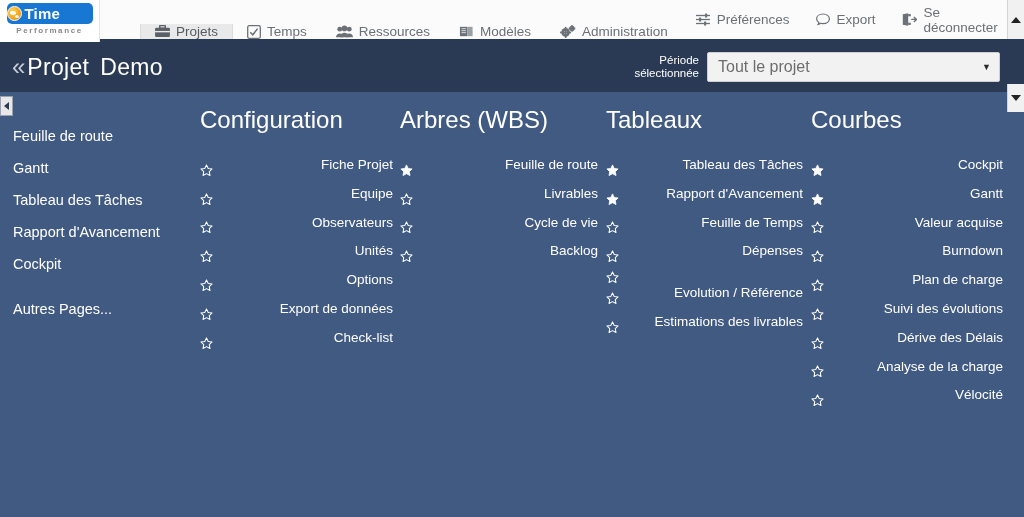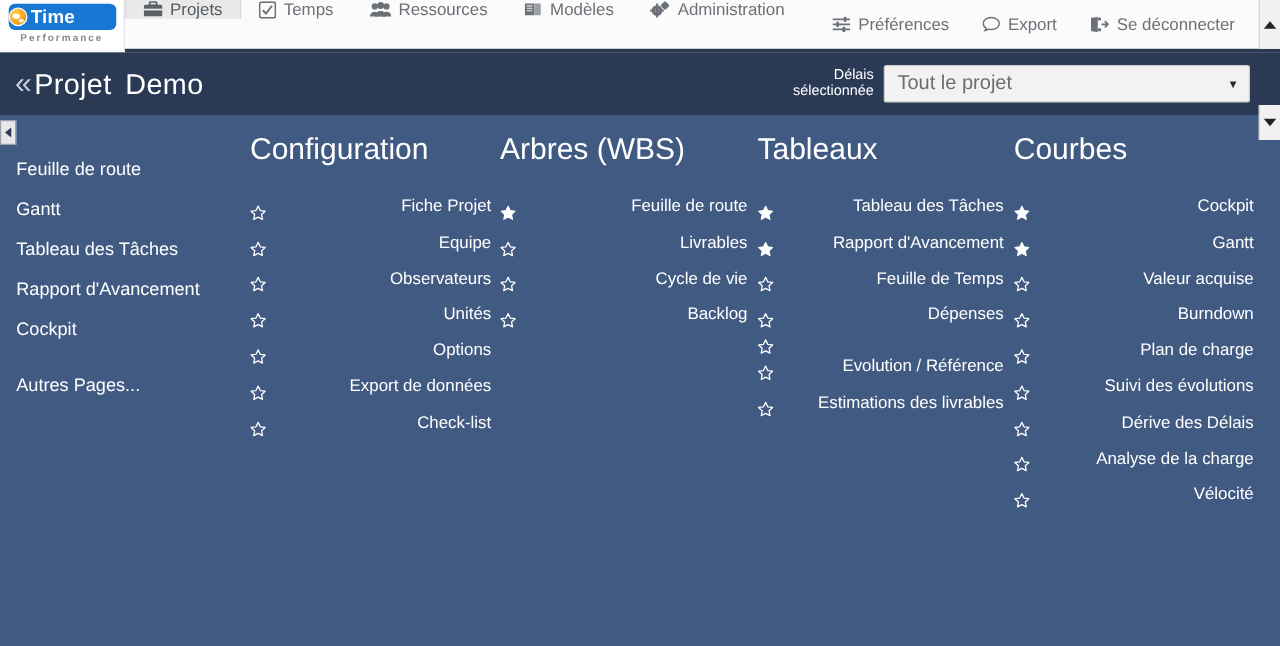--- a/index.html
+++ b/index.html
@@ -74,21 +74,21 @@
     line-height: 15px;
   }
   .logo-sub {
     color: #8a8a8a;
     font-size: 8px;
     letter-spacing: 1.6px;
     margin-top: 2px;
     font-weight: bold;
   }
 
-  .nav-items { display: flex; align-items: flex-start; flex: none; }
+  .nav-items { display: flex; align-items: flex-end; flex: none; margin-left: 40px; }
   .nav-item {
     display: flex;
     align-items: center;
     gap: 6px;
     padding: 0 14px;
     color: #6b7177;
     font-size: 13.5px;
     cursor: pointer;
     background: transparent;
     border-right: 1px solid transparent;
@@ -376,21 +376,21 @@
     <span class="tri-up"></span>
   </div>
 </div>
 
 <div class="proj-header">
   <span class="proj-back">«</span>
   <span class="proj-title">Projet</span>
   <span class="proj-name">Demo</span>
 
   <div class="period-wrap">
-    <div class="period-label">Délais
+    <div class="period-label">Période
 sélectionnée</div>
     <div class="period-select">
       <span>Tout le projet</span>
       <span class="caret">▼</span>
     </div>
   </div>
 
   <div class="scroll-down">
     <span class="tri-down"></span>
   </div>

